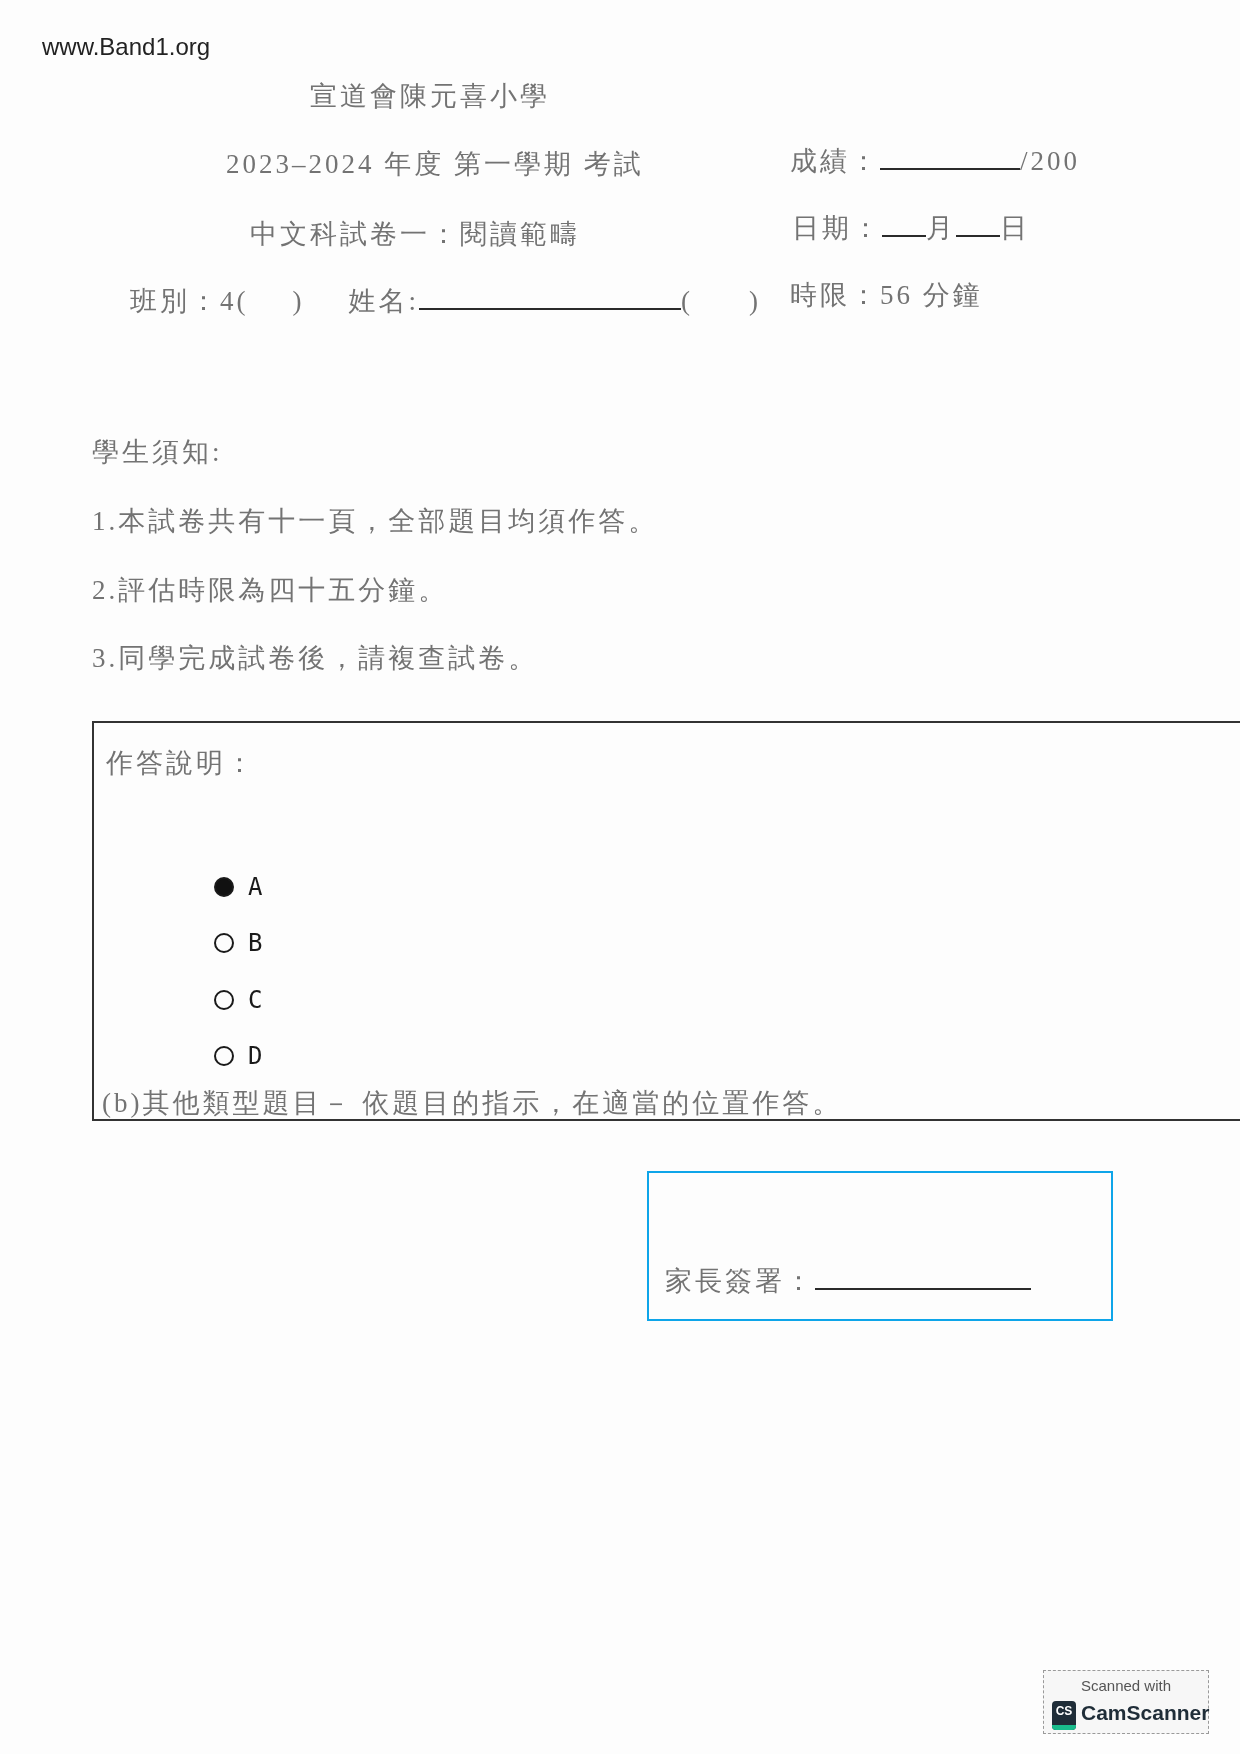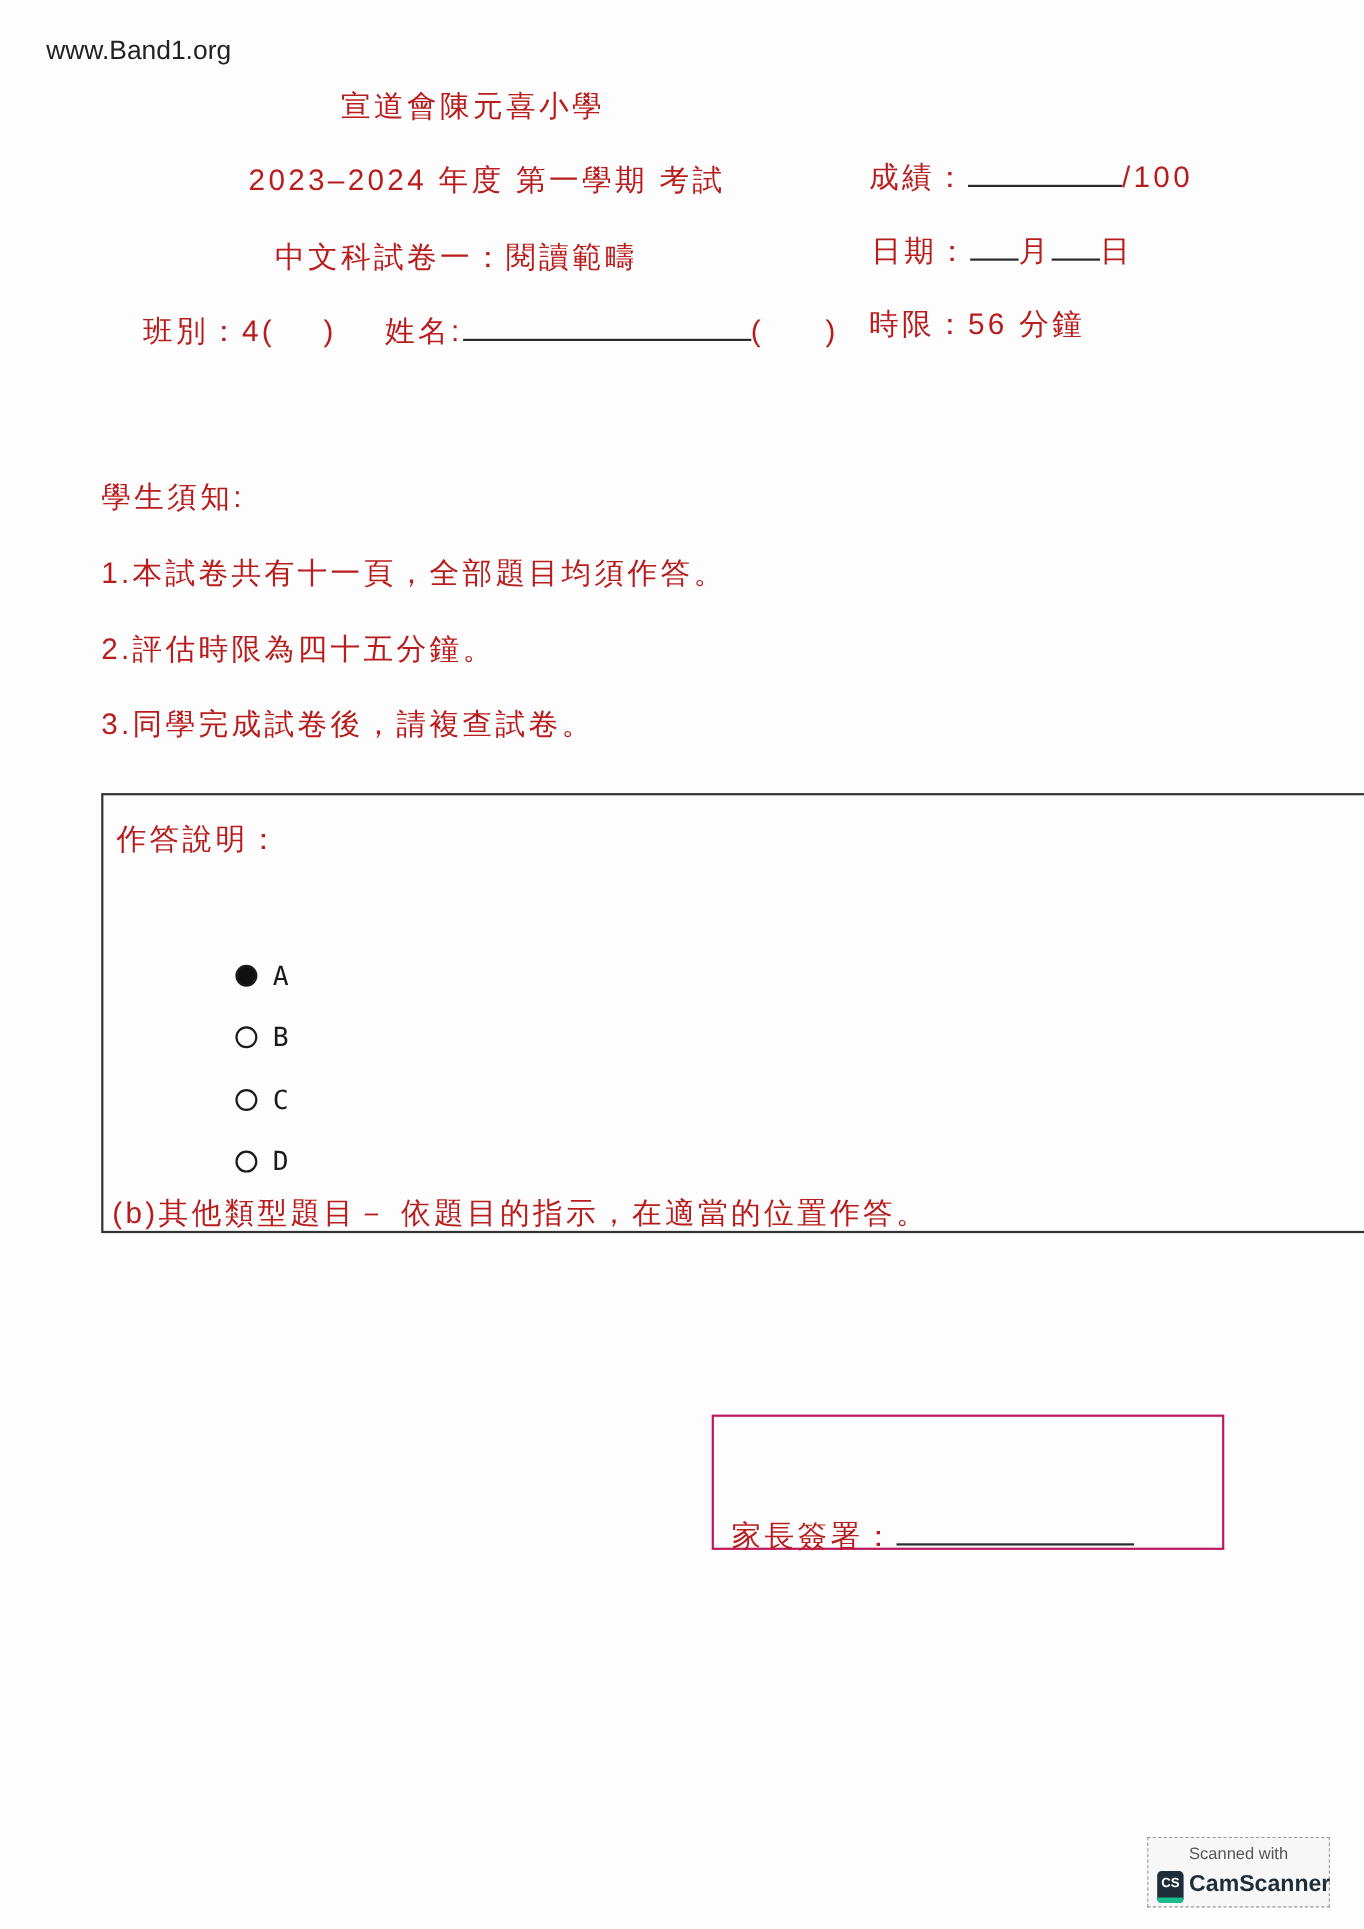--- a/index.html
+++ b/index.html
@@ -18,24 +18,24 @@
     .abs { position: absolute; white-space: nowrap; }
 
     .watermark {
       left: 42px; top: 33px;
       font-family: "Liberation Sans", "DejaVu Sans", sans-serif;
       font-size: 24px;
       color: #222;
     }
 
     .cjk {
-      font-family: Liberation Sans, sans-serif;
+      font-family: Liberation Serif, serif;
       font-size: 27px;
       letter-spacing: 3px;
-      color: #b91c1c;
+      color: #737373;
     }
 
     .school-name { left: 310px; top: 78px; }
     .exam-title { left: 226px; top: 146px; }
     .paper-title { left: 250px; top: 216px; }
 
     .score-row { left: 790px; top: 143px; }
     .date-row { left: 792px; top: 210px; }
     .time-row { left: 790px; top: 277px; }
 
@@ -79,23 +79,23 @@
     }
     .bubble.filled { background: #111; }
     .opt-letter {
       font-family: "DejaVu Sans Mono", "Liberation Mono", monospace;
       font-size: 24px;
       color: #1a1a1a;
     }
 
     .signature-box {
       position: absolute;
-      left: 647px; top: 1286px;
-      width: 466px; height: 123px;
-      border: 2px solid #be185d;
+      left: 647px; top: 1171px;
+      width: 466px; height: 150px;
+      border: 2px solid #0ea5e9;
       box-sizing: border-box;
     }
     .sig-label { left: 16px; top: 90px; }
 
     .camscanner {
       position: absolute;
       left: 1043px; top: 1670px;
       width: 166px; height: 64px;
       border: 1.5px dashed #9a9a9a;
       box-sizing: border-box;
@@ -141,21 +141,21 @@
 </head>
 <body>
 
 <div class="abs watermark">www.Band1.org</div>
 
 <div class="abs cjk school-name">宣道會陳元喜小學</div>
 <div class="abs cjk exam-title">2023–2024 年度 第一學期 考試</div>
 <div class="abs cjk paper-title">中文科試卷一：閱讀範疇</div>
 
 <div class="abs cjk score-row">
-  <span>成績：</span><span class="line" style="width:140px;"></span><span>/100</span>
+  <span>成績：</span><span class="line" style="width:140px;"></span><span>/200</span>
 </div>
 
 <div class="abs cjk date-row">
   <span>日期：</span><span class="line" style="width:44px;"></span><span>月</span><span class="line" style="width:44px;"></span><span>日</span>
 </div>
 
 <div class="abs cjk time-row">時限：56 分鐘</div>
 
 <div class="abs cjk class-row">
   <span>班別：4(</span><span style="display:inline-block;width:44px;"></span><span>)</span><span style="display:inline-block;width:44px;"></span><span>姓名:</span><span class="line" style="width:262px;"></span><span>(</span><span style="display:inline-block;width:56px;"></span><span>)</span>

